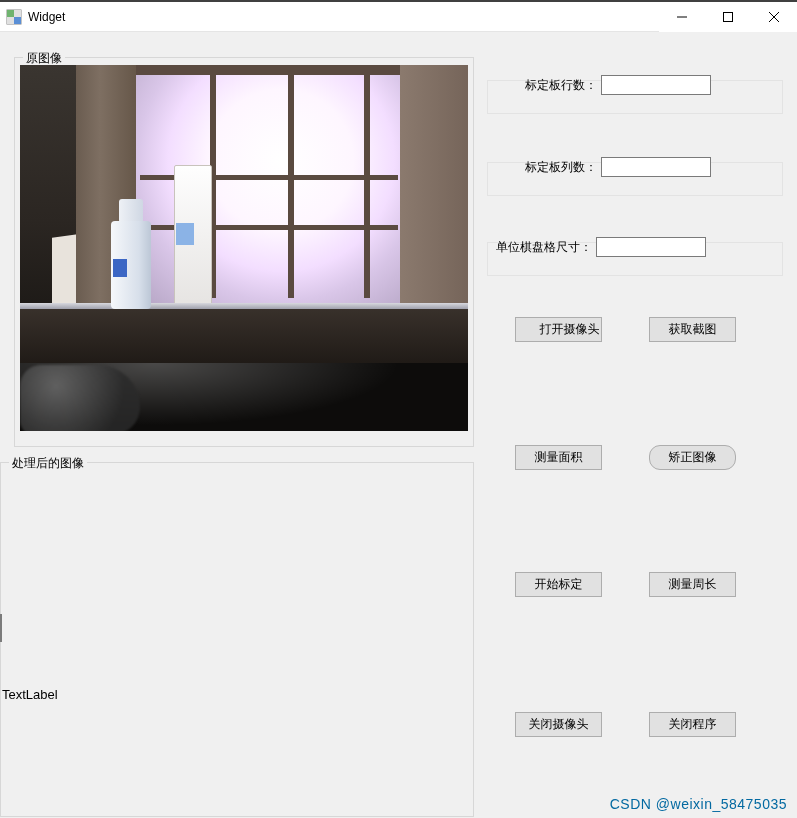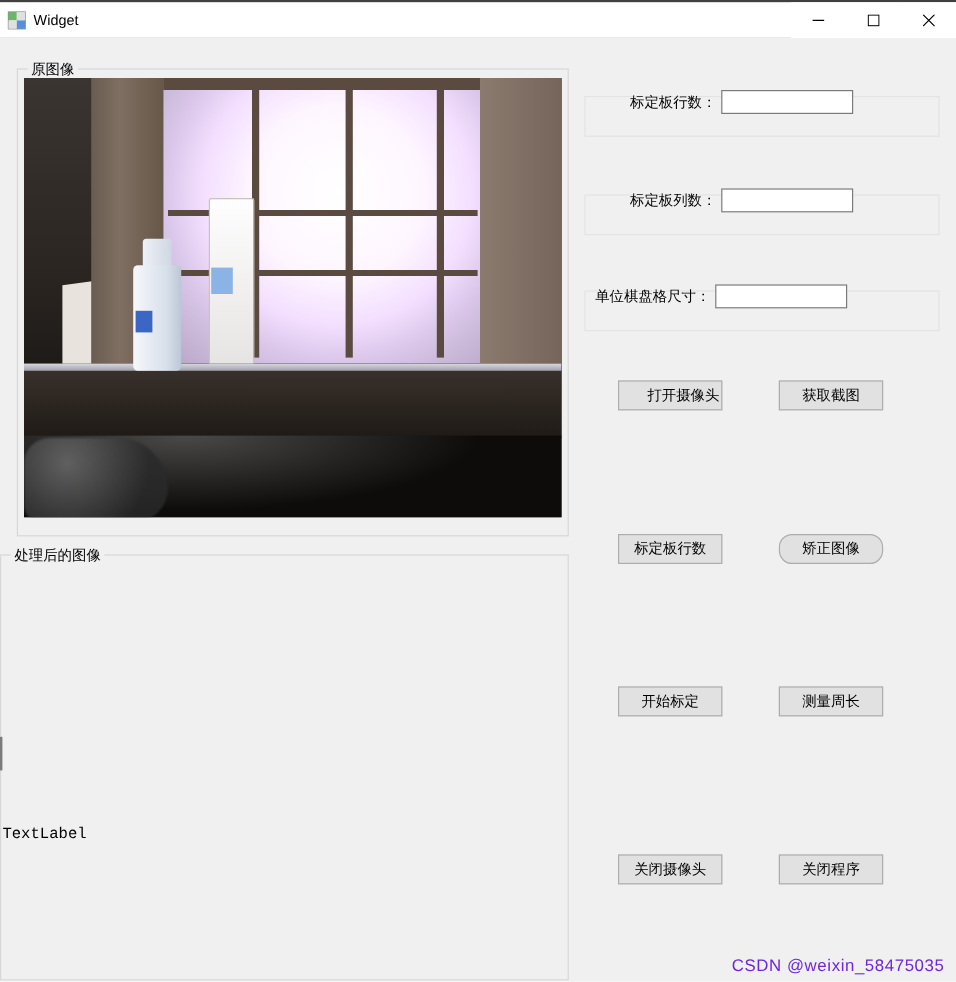--- a/index.html
+++ b/index.html
@@ -36,31 +36,31 @@
   .scene .desk { position:absolute; left:0; top:238px; width:100%; height:62px; background:linear-gradient(180deg,#3b332d 0%, #1f1a16 100%); }
   .scene .desk-edge { position:absolute; left:0; top:238px; width:100%; height:6px; background:linear-gradient(180deg,#d8d8de,#9fa0ac); }
   .scene .shadow-below { position:absolute; left:0; top:298px; width:100%; height:80px; background:radial-gradient(ellipse at 30% 0%, rgba(255,255,255,0.25), rgba(0,0,0,0) 55%), #0d0c0b; }
   .scene .bottle { position:absolute; left:88px; top:134px; width:46px; height:112px; }
   .scene .bottle .body { position:absolute; left:3px; top:22px; width:40px; height:88px; background:linear-gradient(90deg,#f6f8fb,#d7dfea 70%,#bcc7d6); border-radius:4px; }
   .scene .bottle .cap { position:absolute; left:11px; top:0; width:24px; height:24px; background:linear-gradient(90deg,#eef1f6,#cfd7e3); border-radius:3px; }
   .scene .bottle .label1{ position:absolute; left:5px; top:60px; width:14px; height:18px; background:#3b66c4; }
   .scene .fg-blur { position:absolute; left:0; top:300px; width:120px; height:70px; background:radial-gradient(circle at 30% 30%, #6a6a6a, #2a2a2a 70%); filter:blur(1px); border-radius:30px 60px 40px 20px; opacity:0.85; }
 
   .proc-image { left:0px; top:430px; width:474px; height:355px; }
-  .textlabel { position:absolute; left:2px; top:655px; font-family:Liberation Mono, monospace; font-size:13px; }
+  .textlabel { position:absolute; left:2px; top:655px; font-family:Liberation Sans, sans-serif; font-size:13px; }
   .left-border-tick { position:absolute; left:0; top:582px; width:2px; height:28px; background:#7b7b7b; }
 
   .field-row { position:absolute; display:flex; align-items:center; height:22px; }
   .field-row .lbl { font-size:12px; margin-right:4px; white-space:nowrap; }
   .field-row .txt { width:110px; height:20px; border:1px solid #7a7a7a; background:#fff; padding:1px 3px; font-size:12px; }
   .field-wrap { position:absolute; border:1px solid #e3e3e3; background:#f0f0f0; }
 
   .btn { position:absolute; width:87px; height:25px; background:#e1e1e1; border:1px solid #adadad; font-size:12px; display:flex; align-items:center; justify-content:center; cursor:pointer; }
 
-  .watermark { position:absolute; right:10px; bottom:6px; color:#6d28d9; font-size:14px; letter-spacing:0.5px; pointer-events:none; }
+  .watermark { position:absolute; right:10px; bottom:6px; color:#0369a1; font-size:14px; letter-spacing:0.5px; pointer-events:none; }
 </style>
 </head>
 <body>
 
 <div class="window">
 
   <div class="titlebar">
     <span class="app-icon">
       <svg viewBox="0 0 16 16" width="16" height="16">
         <rect x="1" y="1" width="14" height="14" fill="#fff" stroke="#888"></rect>
@@ -143,21 +143,21 @@
 
     <div class="field-wrap" style="left:487px; top:210px; width:296px; height:34px;"></div>
     <div class="field-row" style="left:496px; top:204px;">
       <span class="lbl">单位棋盘格尺寸：</span>
       <input class="txt" type="text" value="" style="">
     </div>
 
     <div class="btn" style="left:515px; top:285px;padding-left:22px;">打开摄像头</div>
     <div class="btn" style="left:649px; top:285px;">获取截图</div>
 
-    <div class="btn" style="left:515px; top:413px;">标定板行数</div>
+    <div class="btn" style="left:515px; top:413px;">测量面积</div>
     <div class="btn" style="left:649px; top:413px;border-radius:11px;">矫正图像</div>
 
     <div class="btn" style="left:515px; top:540px;">开始标定</div>
     <div class="btn" style="left:649px; top:540px;text-align:center;">测量周长</div>
 
     <div class="btn" style="left:515px; top:680px;">关闭摄像头</div>
     <div class="btn" style="left:649px; top:680px;">关闭程序</div>
 
     <div class="watermark">CSDN @weixin_58475035</div>
   </div>

